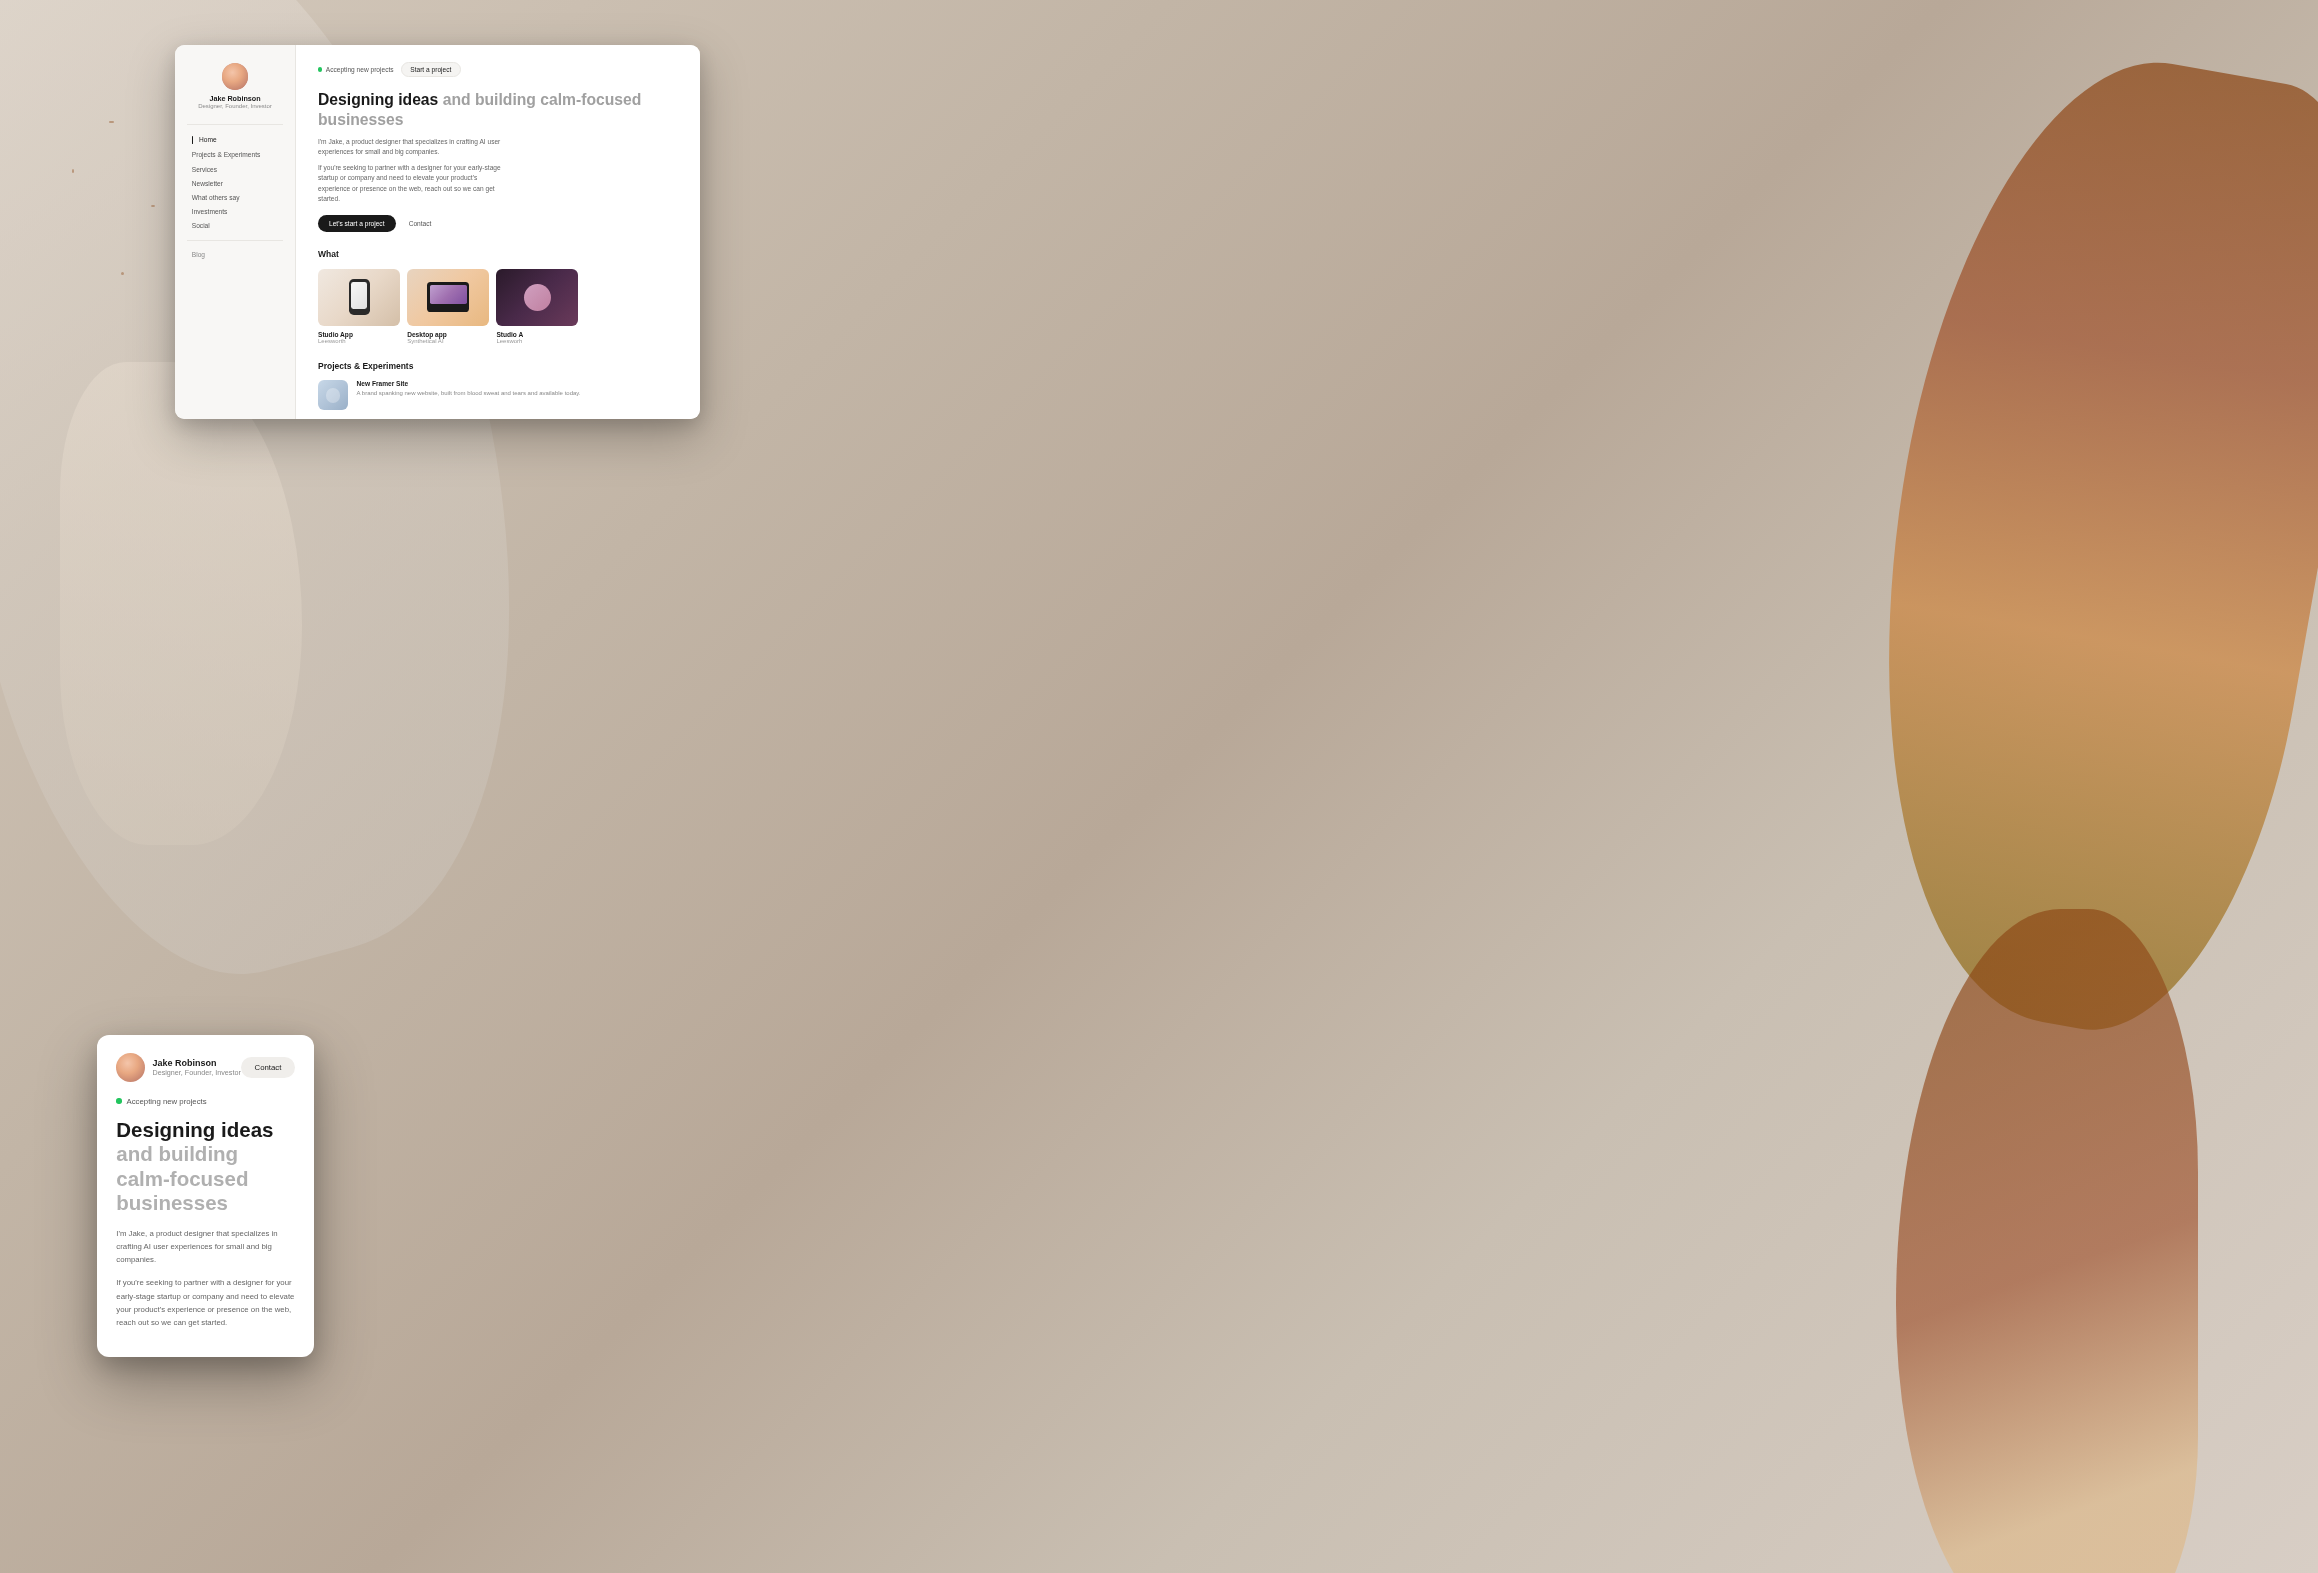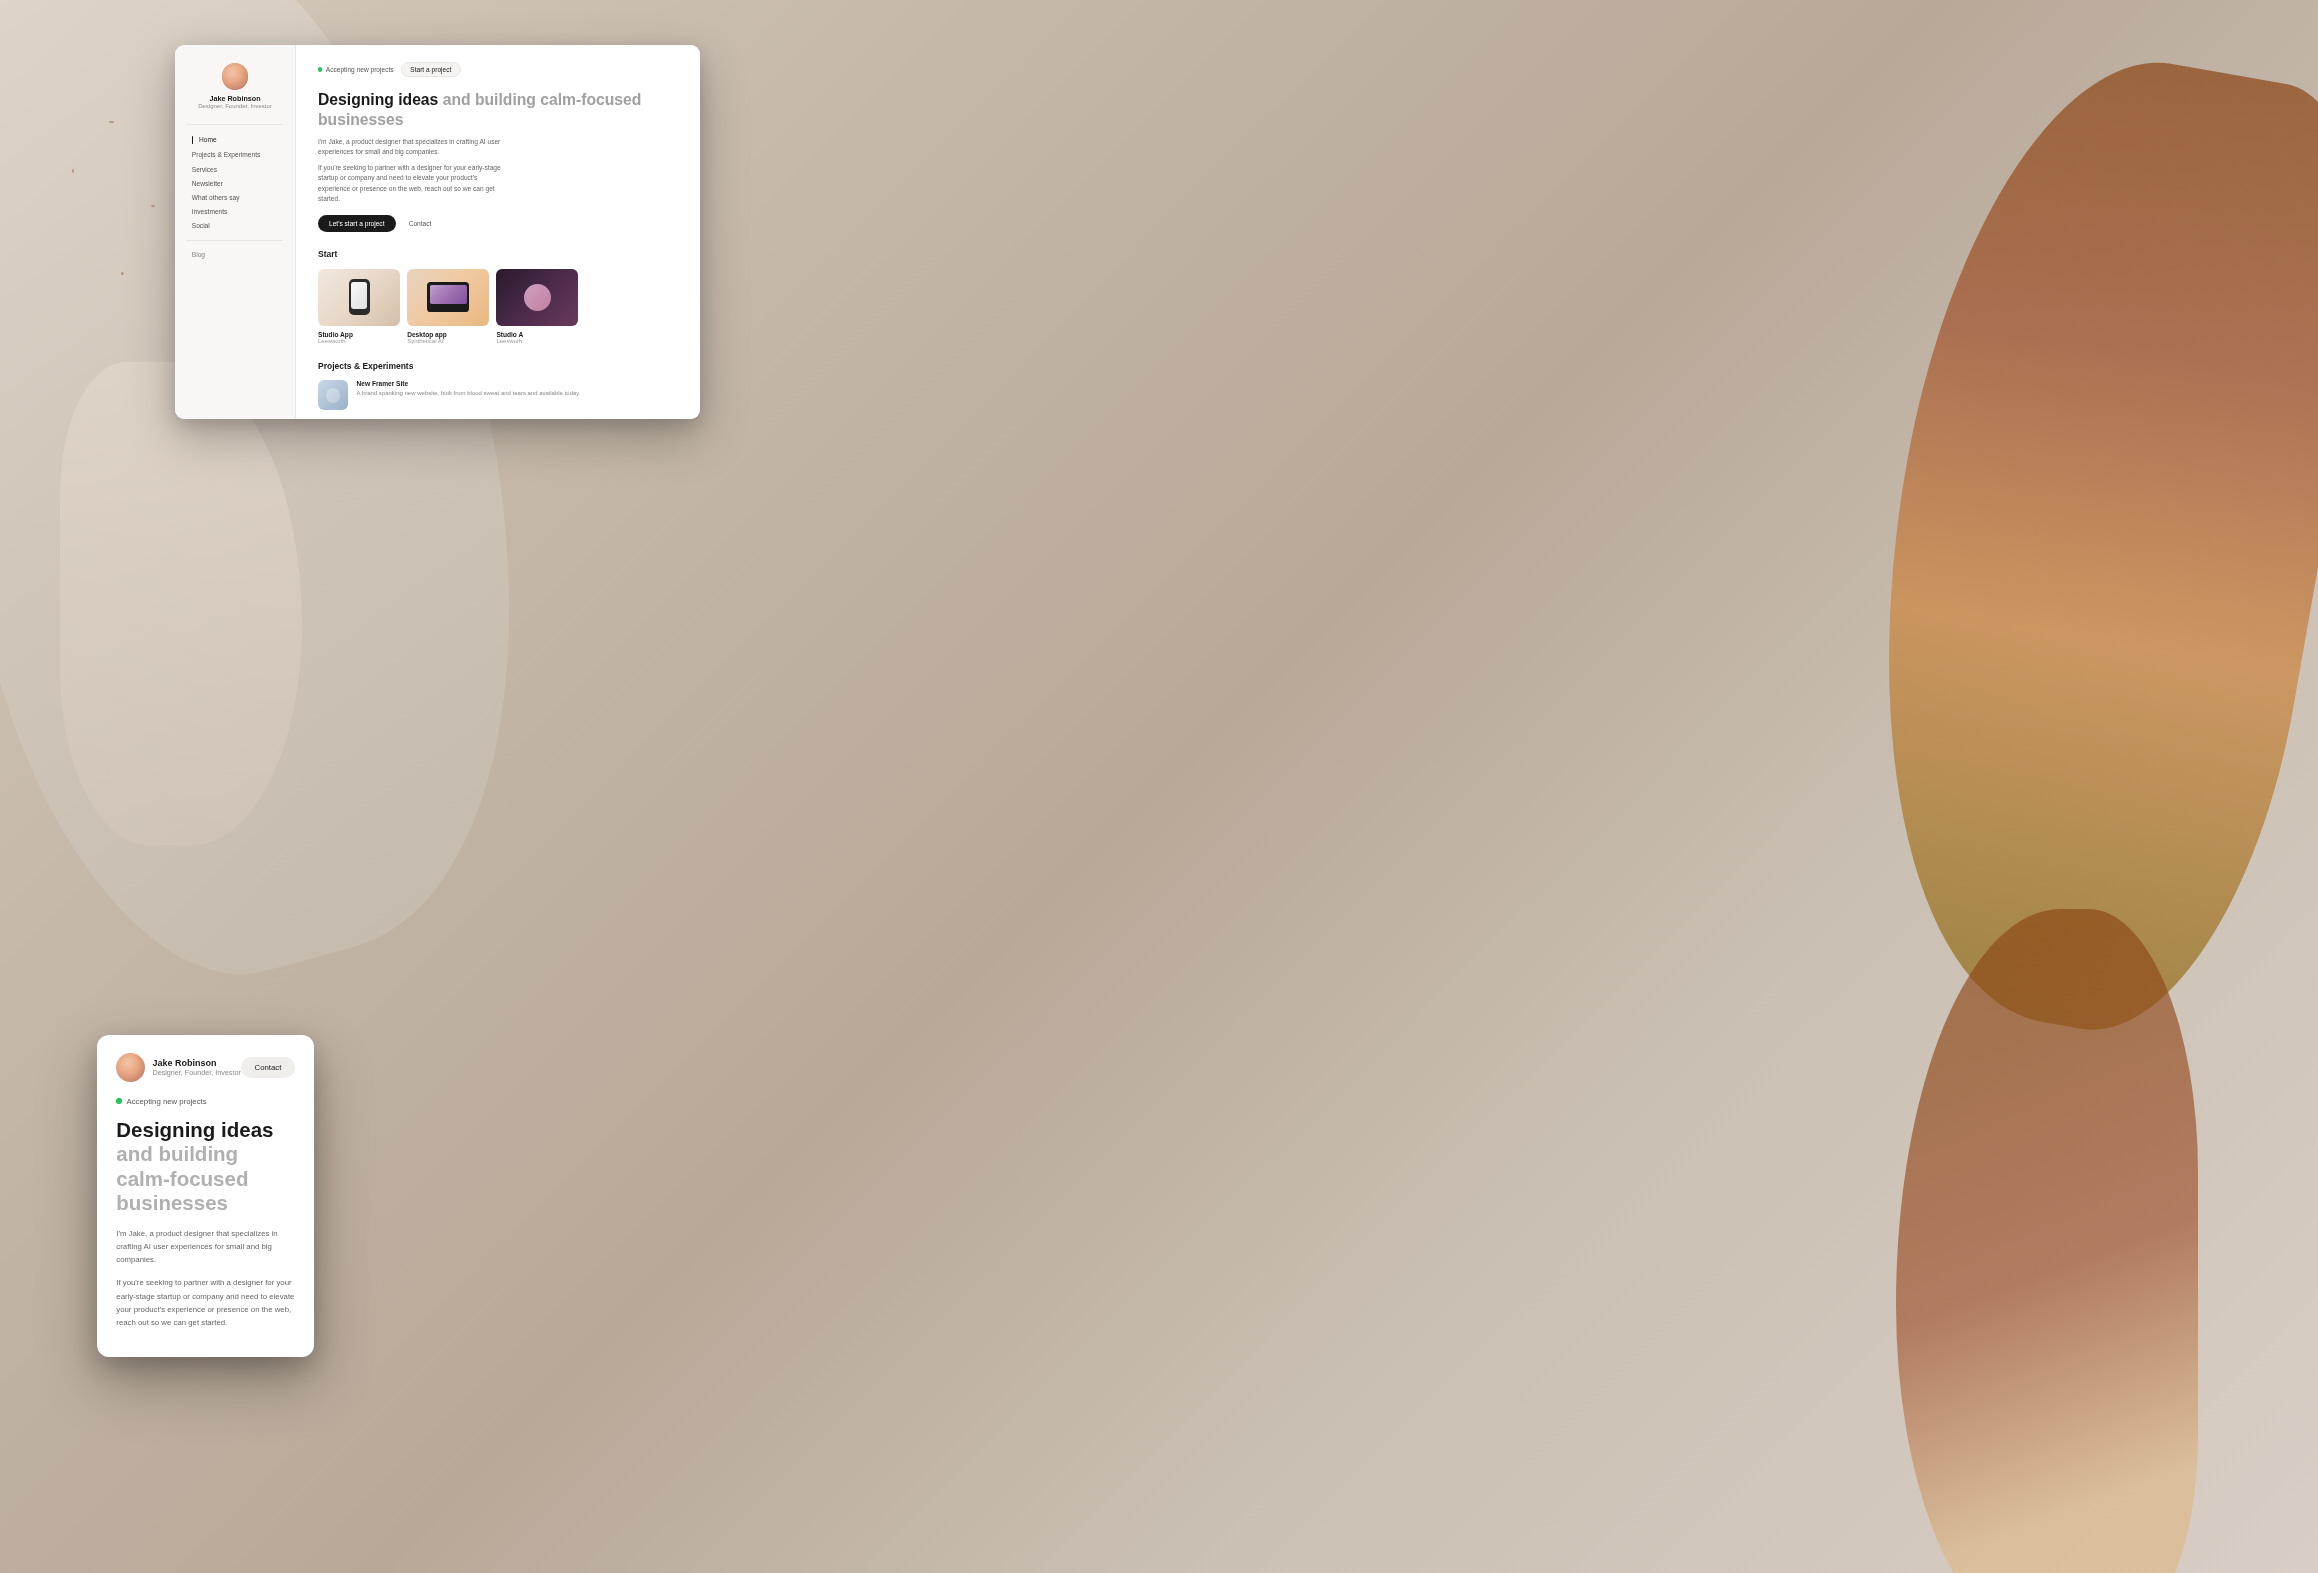--- a/index.html
+++ b/index.html
@@ -580,21 +580,21 @@
     </h1>
 
     <p class="hero-desc">I'm Jake, a product designer that specializes in crafting AI user experiences for small and big companies.</p>
     <p class="hero-desc">If you're seeking to partner with a designer for your early-stage startup or company and need to elevate your product's experience or presence on the web, reach out so we can get started.</p>
 
     <div class="hero-buttons">
       <button class="btn-primary">Let's start a project</button>
       <button class="btn-secondary">Contact</button>
     </div>
 
-    <div class="section-title">Start</div>
+    <div class="section-title">What</div>
 
     <div class="work-grid">
 
       <div class="work-card">
         <div class="work-thumbnail">
           <div class="thumb-studio-app">
             <div class="thumb-phone"></div>
           </div>
         </div>
         <div class="work-name">Studio App</div>

